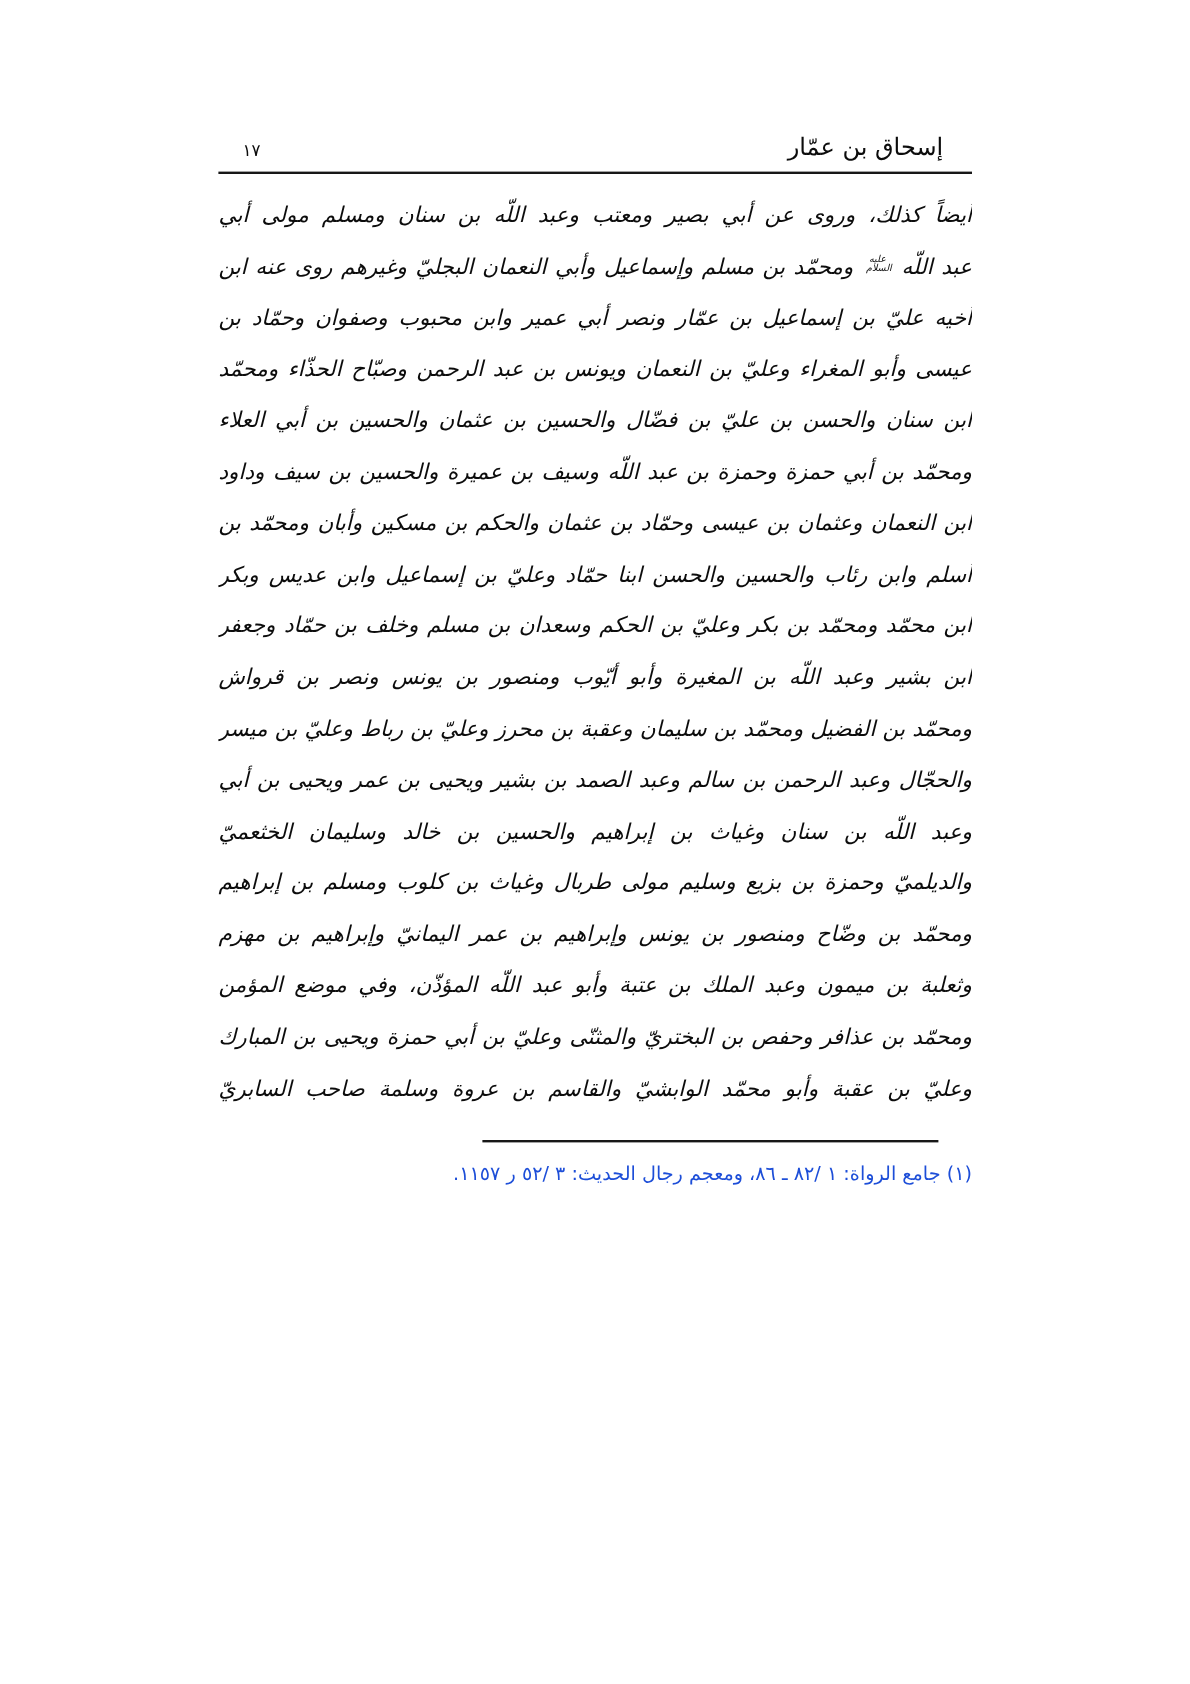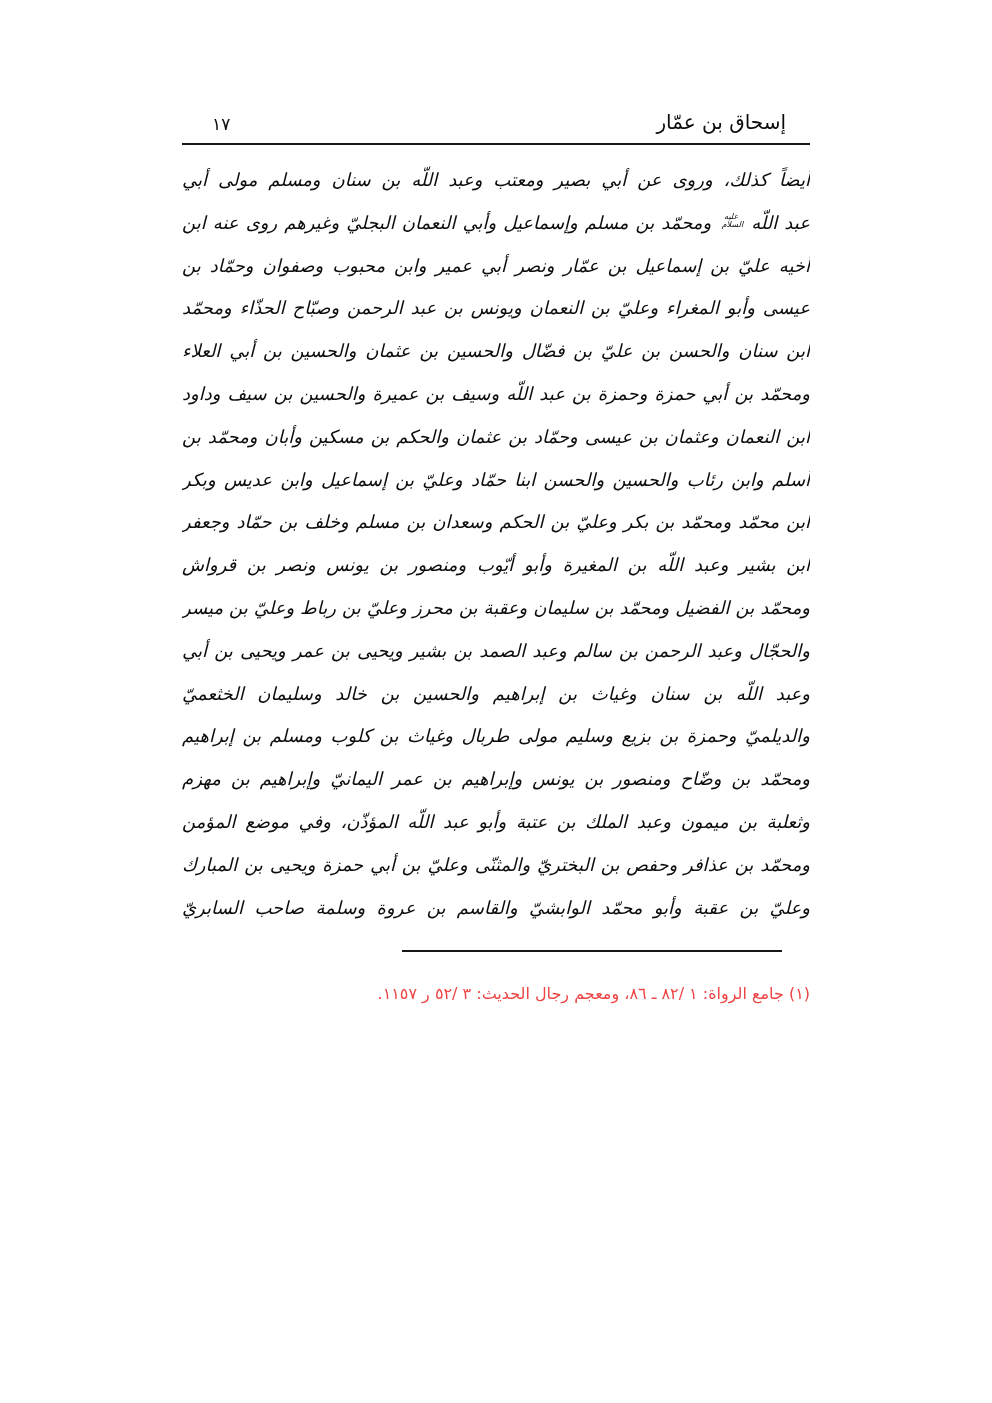--- a/index.html
+++ b/index.html
@@ -22,22 +22,22 @@
     width: 628px;
     margin: 0 auto;
   }
   .header-row {
     display: flex;
     justify-content: space-between;
     align-items: flex-end;
     padding-bottom: 9px;
   }
   .pageno {
-    margin-left: 30px;
-    font-size: 17px;
+    margin-left: 20px;
+    font-size: 14px;
     letter-spacing: 1px;
   }
   .running-title {
     direction: rtl;
     margin-right: 24px;
     font-size: 20px;
   }
   .header-rule {
     border-top: 2px solid #171717;
     height: 0;
@@ -76,22 +76,22 @@
     width: 380px;
     margin: 21px 28px 0 auto;
     border-top: 2px solid #171717;
     height: 0;
   }
   .footnote {
     direction: rtl;
     text-align: right;
     font-size: 16px;
     line-height: 30px;
-    margin-top: 27px;
-    color: #ef4444;
+    margin-top: 11px;
+    color: #1d4ed8;
   }
 </style>
 </head>
 <body>
 
 <div class="page">
   <div class="content">
 
     <div class="header-row">
       <span class="pageno">١٧</span>

